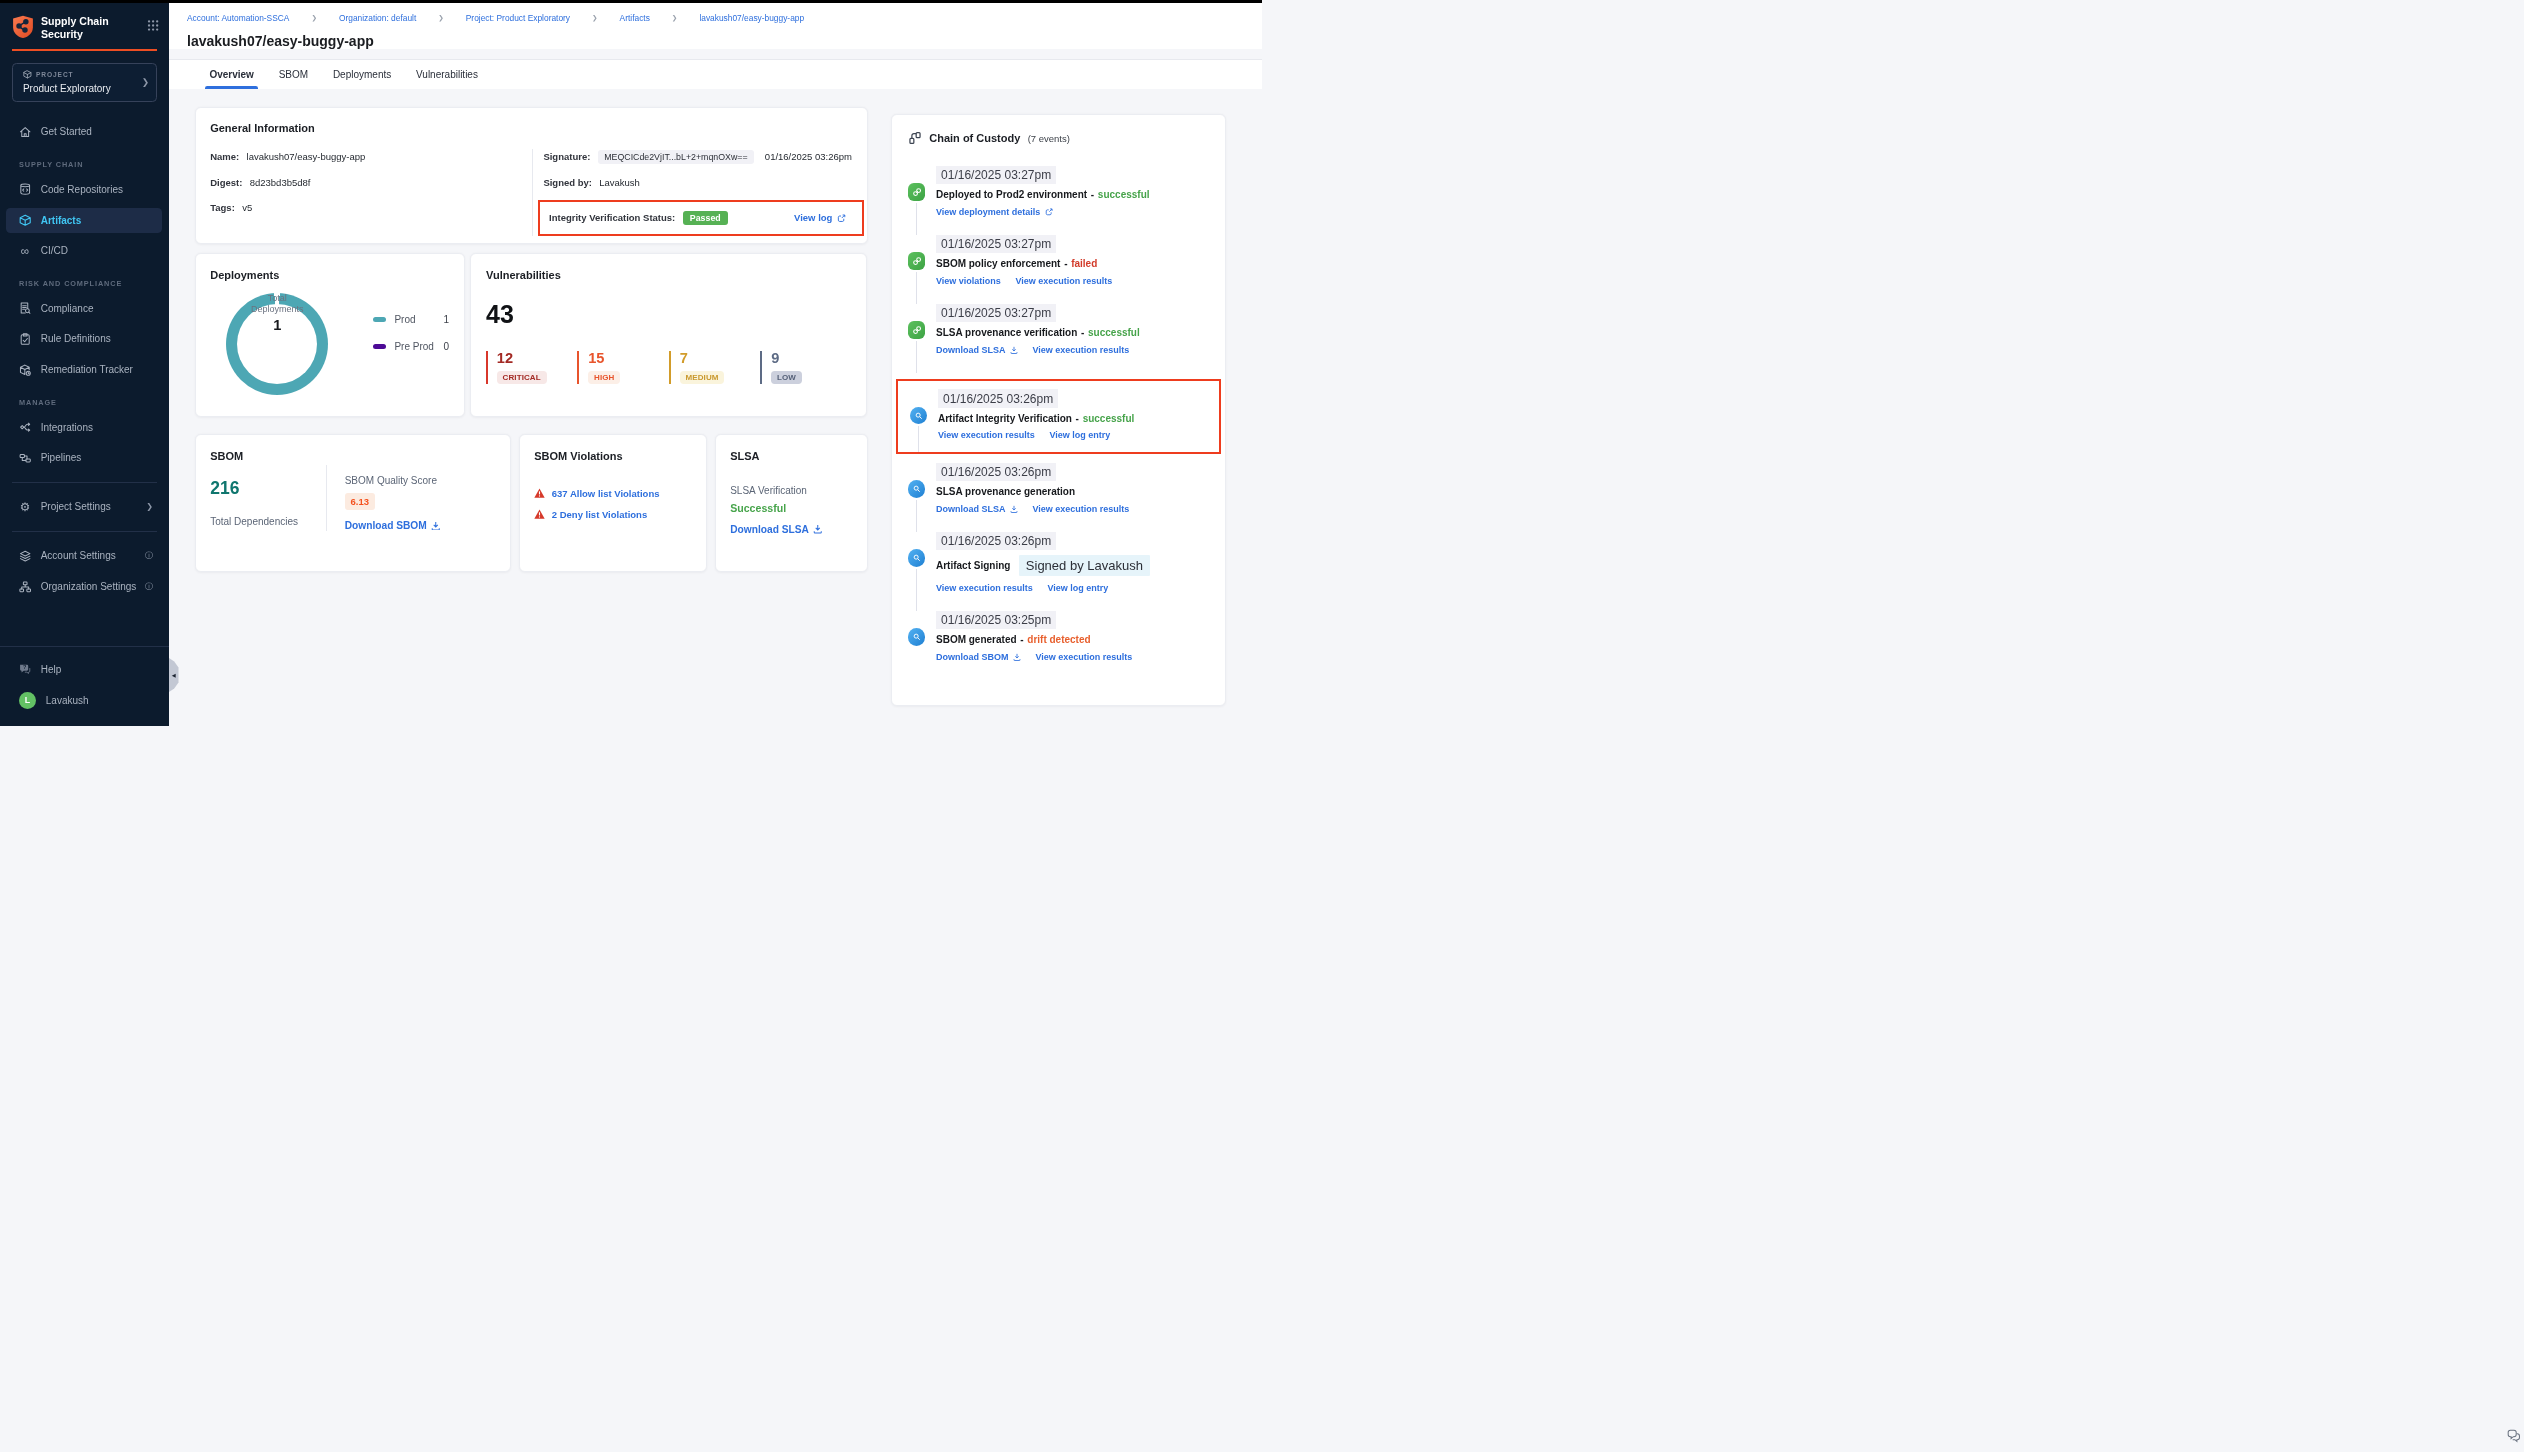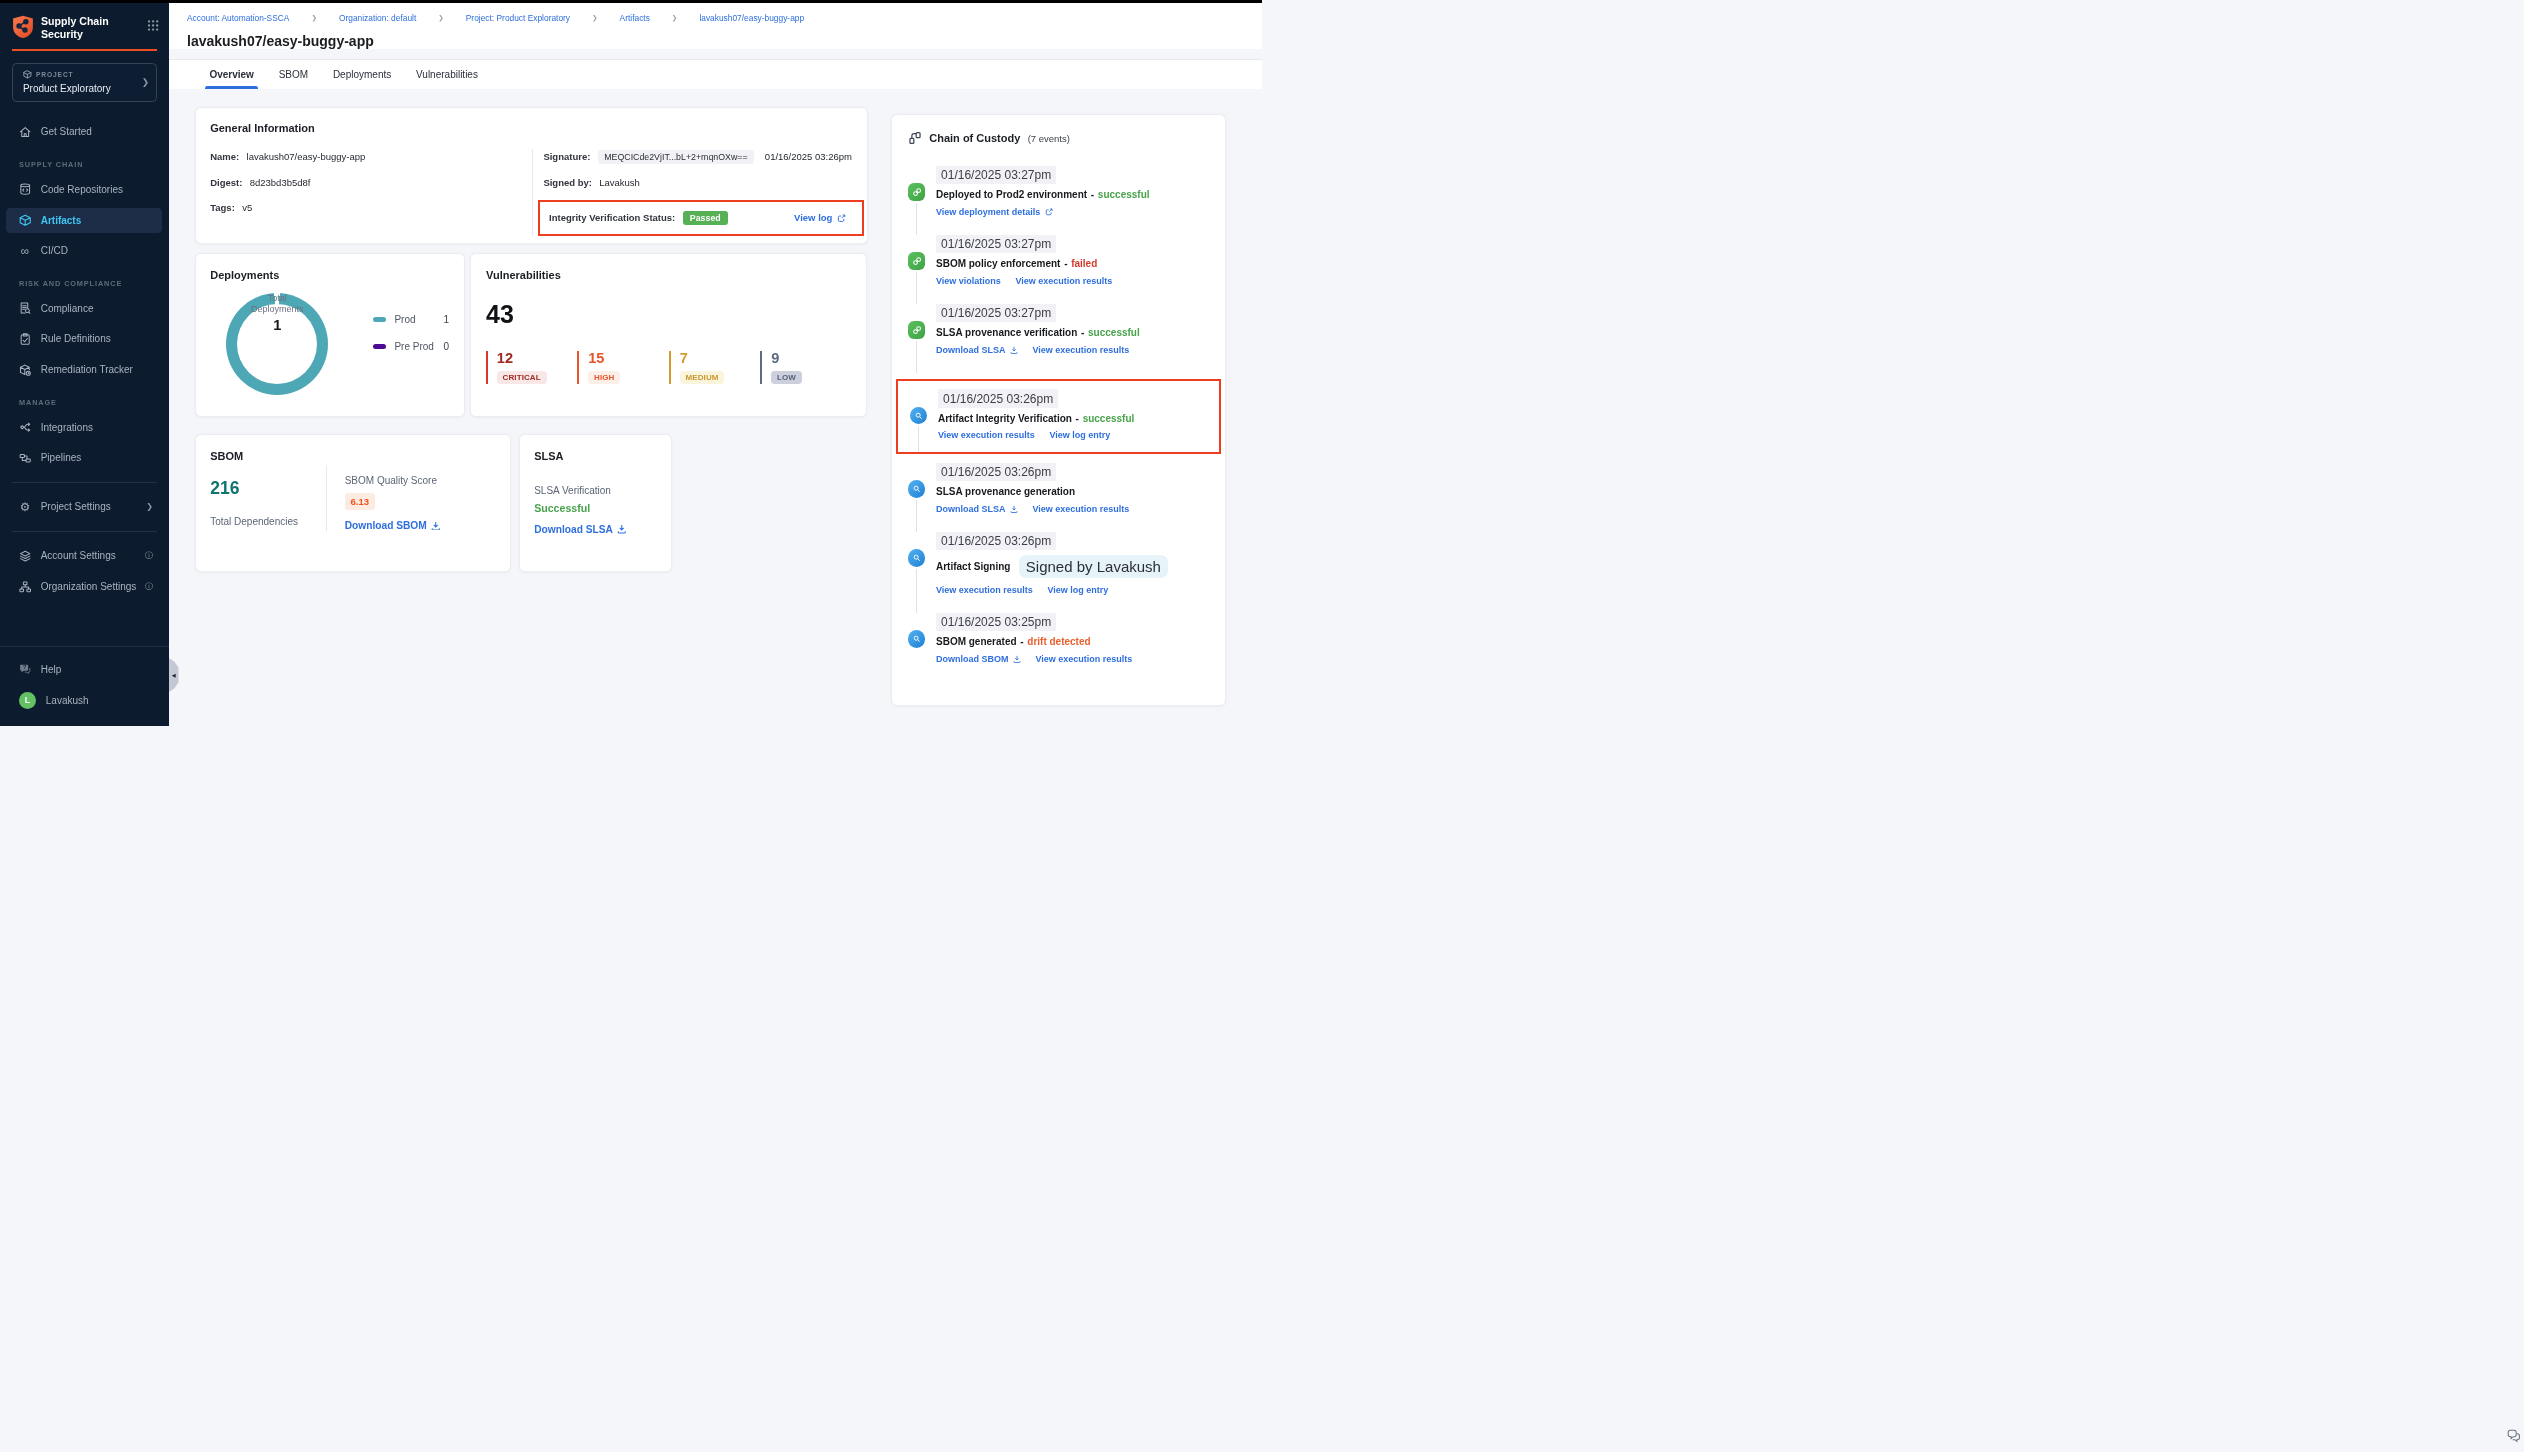--- a/index.html
+++ b/index.html
@@ -117,21 +117,21 @@
   .coc-item { position:relative; padding-left:28px; padding-bottom:18px; }
   .coc-item.has-line::after { content:''; position:absolute; left:8px; top:37px; bottom:0px; width:0.7px; background:#dfe1ea; }
   .event-icon { position:absolute; left:0; top:17.5px; width:17.5px; height:17.5px; border-radius:5.8px; display:flex; align-items:center; justify-content:center; z-index:2; }
   .event-icon.green { background:linear-gradient(135deg,#5cc05e,#3da344); }
   .event-icon.blue { background:linear-gradient(135deg,#54b2f2,#1e7fd2); border-radius:50%; }
   .ts-badge { display:inline-block; background:#f1f1f6; color:#3c3e48; font-size:12px; padding:2.2px 5.1px; border-radius:0; }
   .coc-title { margin-top:5.1px; font-size:10px; font-weight:700; color:#17191d; display:flex; align-items:center; }
   .coc-status { font-weight:700; margin-left:3.7px; }
   .coc-dash { margin-left:3.7px; color:#17191d; }
   .st-success { color:#46a34a; } .st-fail { color:#d23b2a; } .st-drift { color:#e85f2d; }
-  .signed-badge { background:#e6f4fa; color:#2c2f37; font-size:15px; font-weight:400; padding:2.9px 6.6px; border-radius:7px; margin-left:8.8px; }
+  .signed-badge { background:#e6f4fa; color:#2c2f37; font-size:13px; font-weight:400; padding:2.9px 6.6px; border-radius:1px; margin-left:8.8px; }
   .coc-links { margin-top:6.6px; display:flex; gap:14.6px; }
   .coc-links .blue-link { font-size:9px; }
   .coc-highlight { border:2.2px solid #ee3c1e; margin:5.8px -11.7px 8.8px -11.7px; padding:8.8px 11.7px 0 11.7px; }
   .coc-highlight .coc-item { padding-bottom:11.7px; }
 
   .chat-fab { position:fixed; right:2.2px; bottom:5.8px; cursor:pointer; }
 </style>
 </head>
 <body>
 
@@ -448,20 +448,41 @@
               <div><a class="blue-link">
                     <span>Download SBOM</span>
                     <svg width="9.5" height="9.5" viewBox="0 0 14 14" stroke="#2e6fdd" stroke-width="1.5" fill="none">
                       <path d="M7 1.5 v7 M4 5.8 L7 8.8 L10 5.8 M1.8 10.8 v1.4 a1 1 0 0 0 1 1 h8.4 a1 1 0 0 0 1-1 v-1.4"></path>
                     </svg>
                   </a></div>
             </div>
           </div>
         </div>
 
+        <div class="card viol-card">
+          <div class="card-title">SBOM Violations</div>
+          <div class="viol-links">
+            <div class="viol-row">
+              <svg width="11" height="10.2" viewBox="0 0 14 13">
+                  <path d="M7 0.5 L13.6 12.5 H0.4 Z" fill="#d6392a"></path>
+                  <rect x="6.3" y="4.2" width="1.4" height="4" fill="#fff"></rect>
+                  <rect x="6.3" y="9.4" width="1.4" height="1.5" fill="#fff"></rect>
+                </svg>
+              <a class="blue-link">637 Allow list Violations</a>
+            </div>
+            <div class="viol-row">
+              <svg width="11" height="10.2" viewBox="0 0 14 13">
+                  <path d="M7 0.5 L13.6 12.5 H0.4 Z" fill="#d6392a"></path>
+                  <rect x="6.3" y="4.2" width="1.4" height="4" fill="#fff"></rect>
+                  <rect x="6.3" y="9.4" width="1.4" height="1.5" fill="#fff"></rect>
+                </svg>
+              <a class="blue-link">2 Deny list Violations</a>
+            </div>
+          </div>
+        </div>
 
         <div class="card slsa-card">
           <div class="card-title">SLSA</div>
           <div class="muted-label">SLSA Verification</div>
           <div class="slsa-status">Successful</div>
           <div><a class="blue-link">
                 <span>Download SLSA</span>
                 <svg width="9.5" height="9.5" viewBox="0 0 14 14" stroke="#2e6fdd" stroke-width="1.5" fill="none">
                   <path d="M7 1.5 v7 M4 5.8 L7 8.8 L10 5.8 M1.8 10.8 v1.4 a1 1 0 0 0 1 1 h8.4 a1 1 0 0 0 1-1 v-1.4"></path>
                 </svg>

